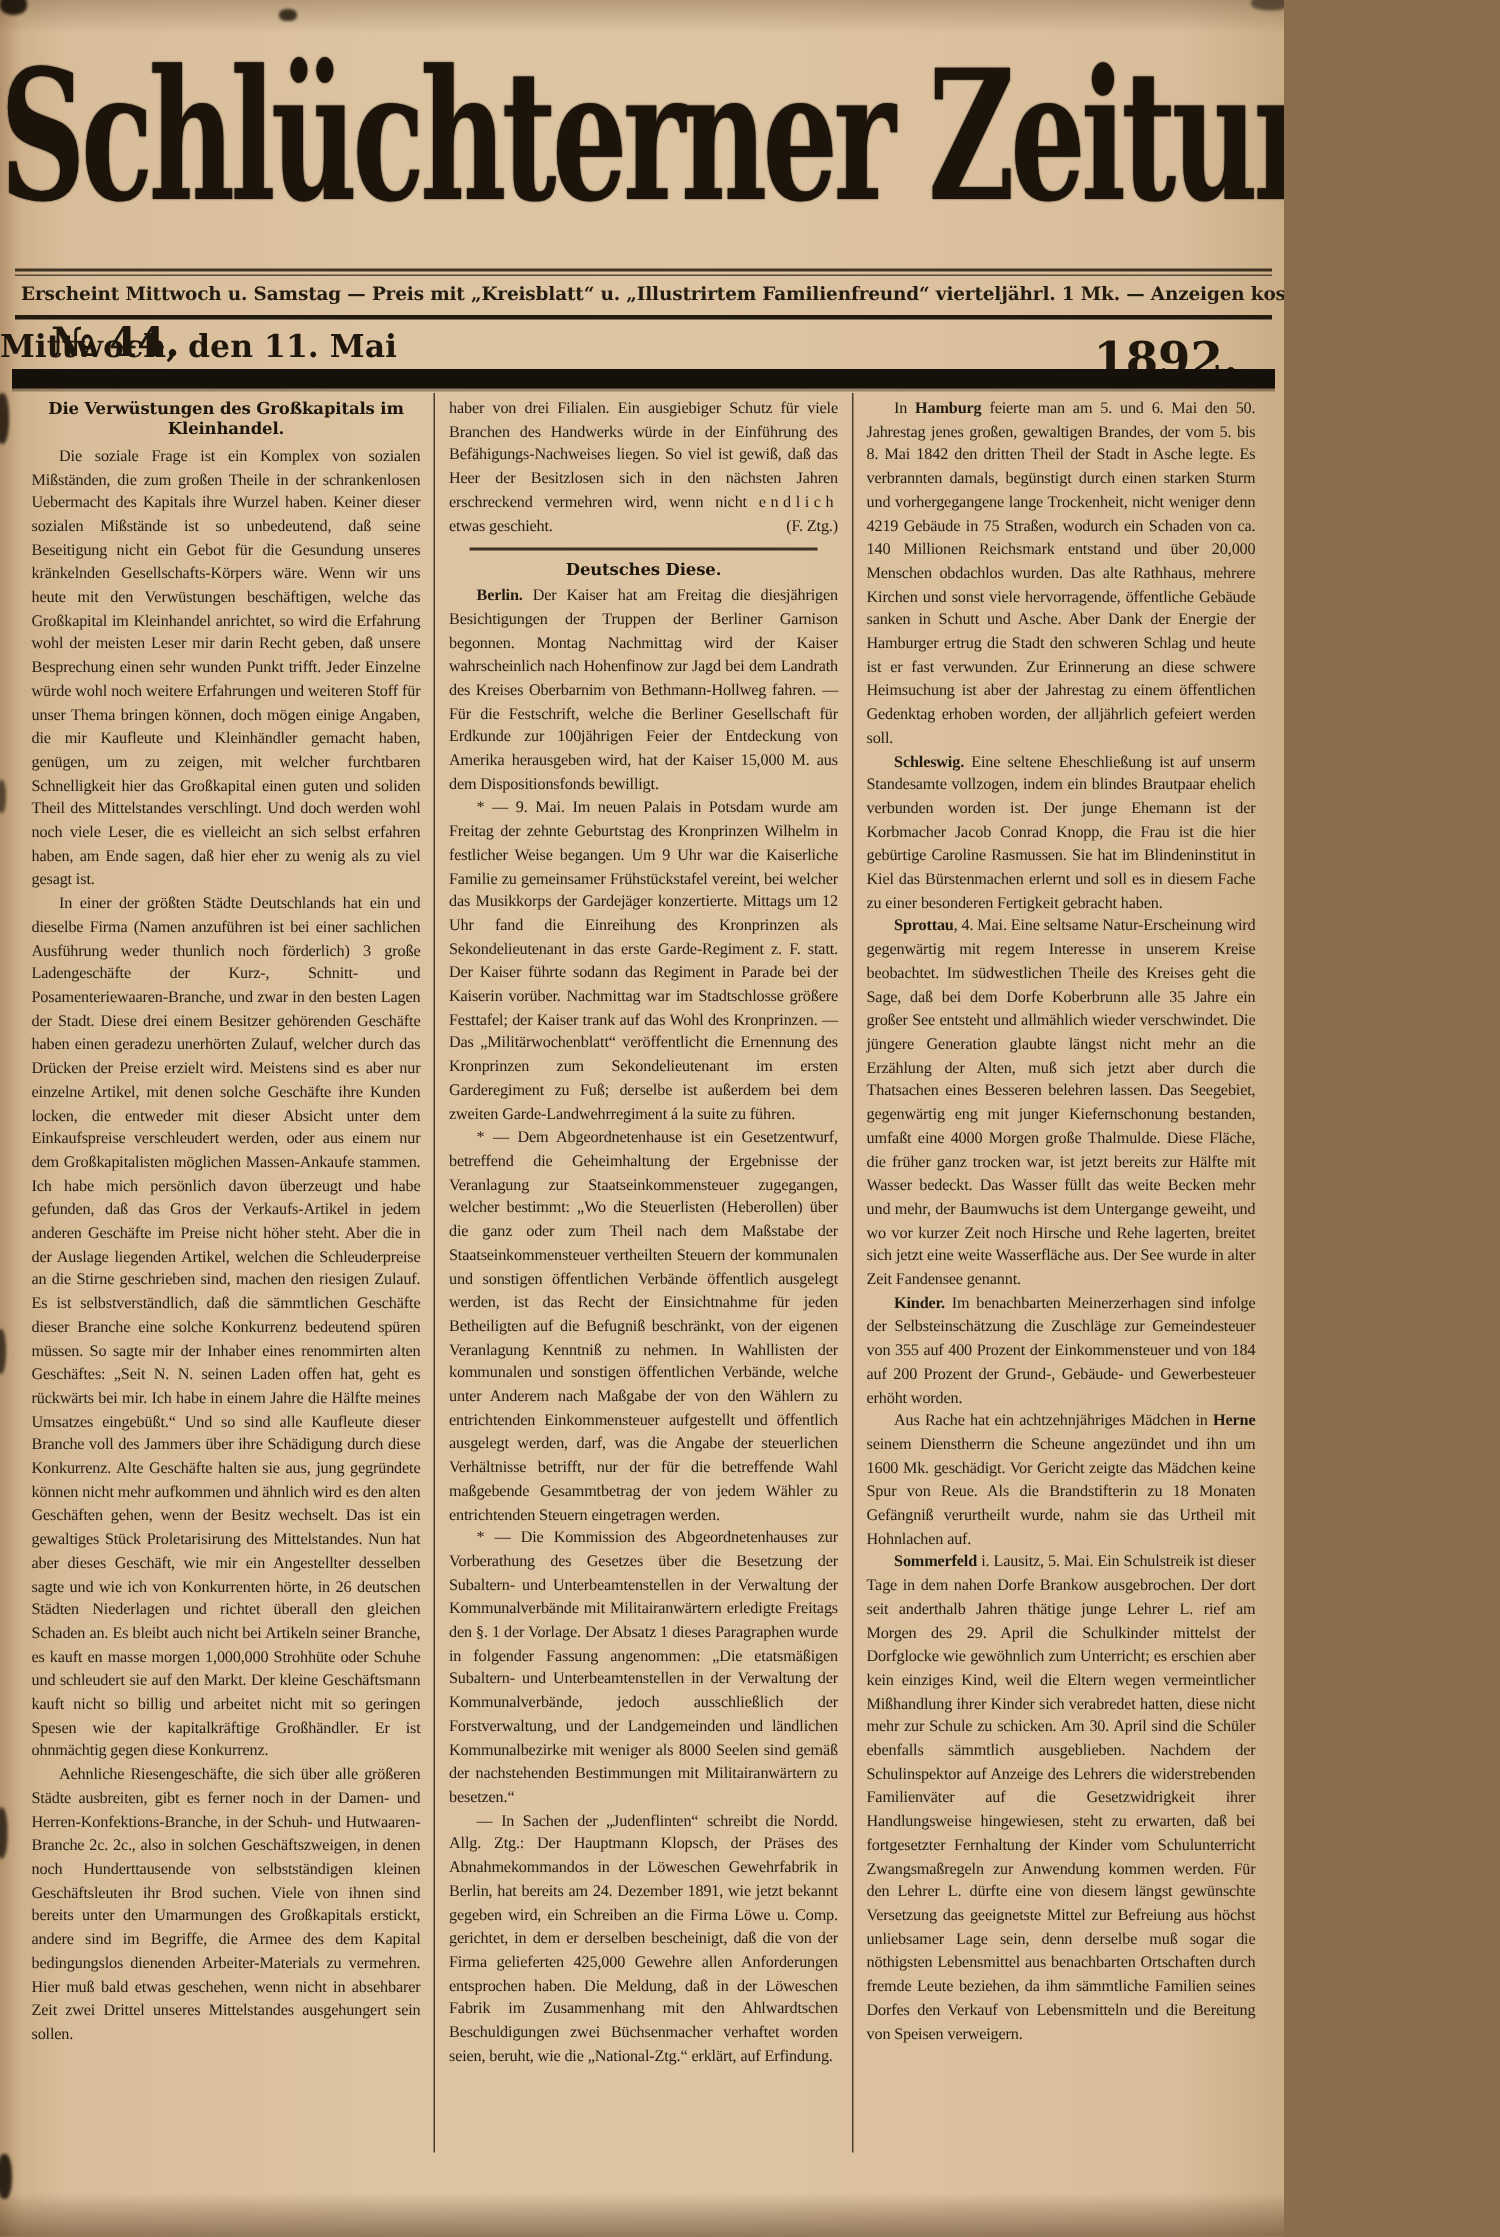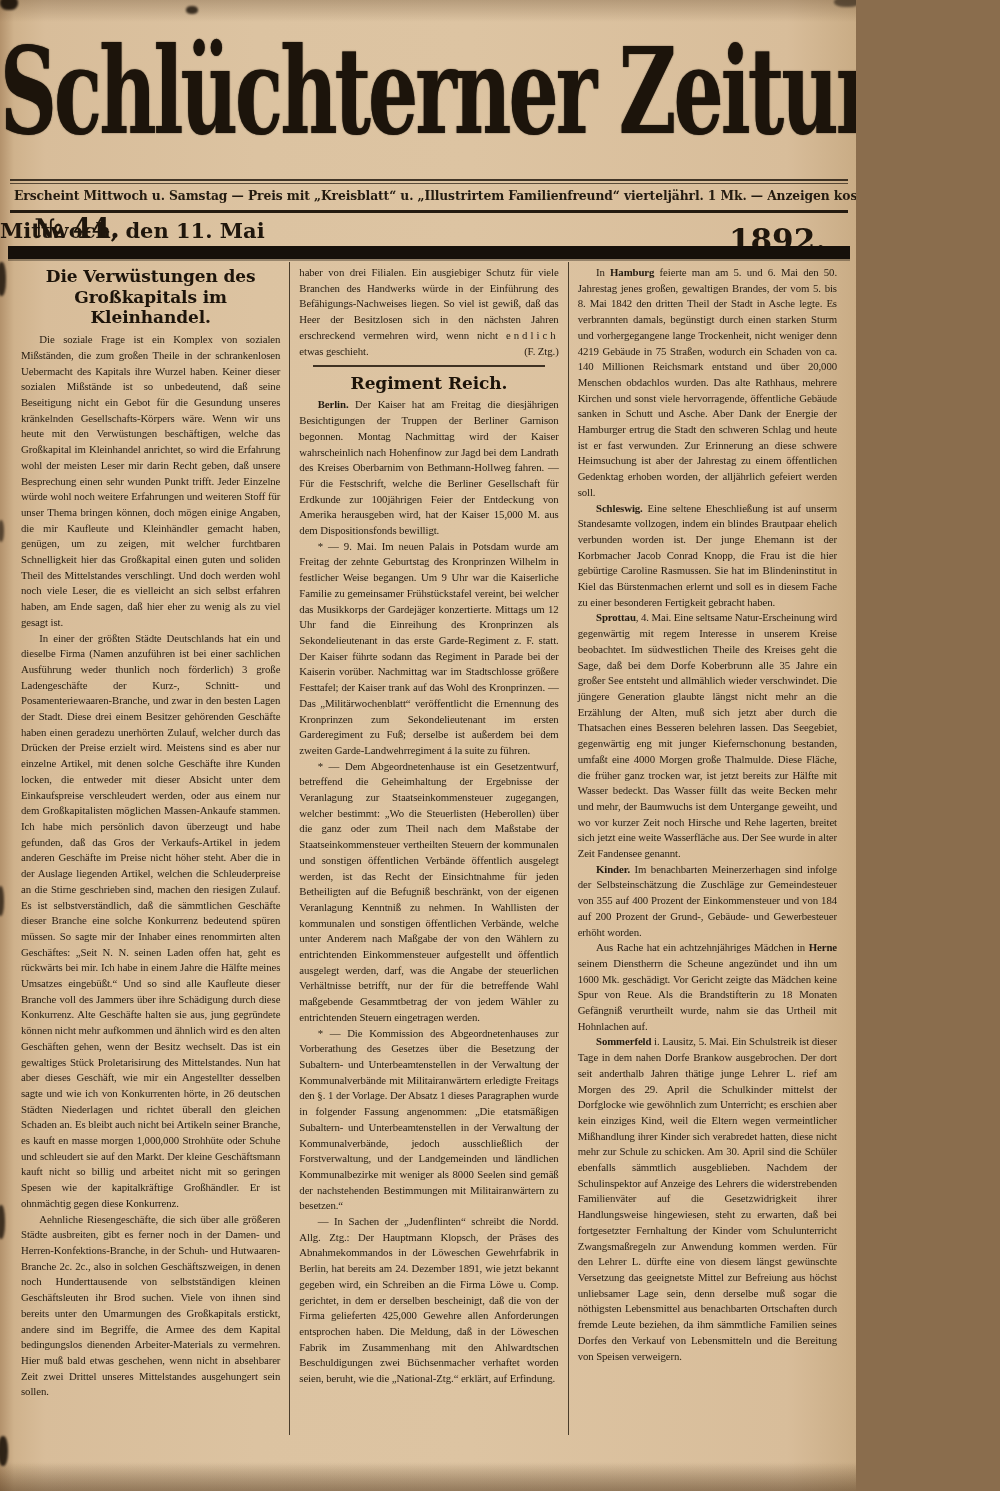--- a/index.html
+++ b/index.html
@@ -38,21 +38,21 @@
   }
   .col{
     flex:1 1 0;min-width:0;padding:3px 9px 0 9px;overflow:hidden;
     font-size:10.8px;line-height:15.7px;text-align:justify;
     letter-spacing:-.1px;overflow-wrap:break-word;hyphens:auto;
     color:#241b10;
   }
   .col + .col{border-left:1.5px solid rgba(38,27,14,.8);}
   .article-heading{
     margin:1px 0 4px 0;text-align:center;
-    font-size:17px;line-height:1.22;font-weight:bold;color:#1d140a;
+    font-size:11px;line-height:1.22;font-weight:bold;color:#1d140a;
   }
   .col-rule{height:1.5px;background:rgba(35,25,13,.85);margin:6px 14px 6px 14px;}
   .para{margin:0;text-indent:1.7em;font-family:Liberation Serif, serif;}
   .para.no-indent{text-indent:0;}
   .seg-bold{font-weight:bold;}
   .seg-spaced{letter-spacing:3px;}
   .seg-right{float:right;padding-left:6px;}
   
   .mark{position:absolute;background:#170f07;border-radius:45%;filter:blur(1.2px);}
   .m1{left:-3px;top:262px;width:9px;height:34px;opacity:.8;}
@@ -89,21 +89,21 @@
   <div class="body-cols">
     <div class="col">
         <h2 class="article-heading">Die Verwüstungen des Großkapitals im Kleinhandel.</h2>
         <p class="para"><span class="seg-normal">Die soziale Frage ist ein Komplex von sozialen Mißständen, die zum großen Theile in der schrankenlosen Uebermacht des Kapitals ihre Wurzel haben. Keiner dieser sozialen Mißstände ist so unbedeutend, daß seine Beseitigung nicht ein Gebot für die Gesundung unseres kränkelnden Gesellschafts-Körpers wäre. Wenn wir uns heute mit den Verwüstungen beschäftigen, welche das Großkapital im Kleinhandel anrichtet, so wird die Erfahrung wohl der meisten Leser mir darin Recht geben, daß unsere Besprechung einen sehr wunden Punkt trifft. Jeder Einzelne würde wohl noch weitere Erfahrungen und weiteren Stoff für unser Thema bringen können, doch mögen einige Angaben, die mir Kaufleute und Kleinhändler gemacht haben, genügen, um zu zeigen, mit welcher furchtbaren Schnelligkeit hier das Großkapital einen guten und soliden Theil des Mittelstandes verschlingt. Und doch werden wohl noch viele Leser, die es vielleicht an sich selbst erfahren haben, am Ende sagen, daß hier eher zu wenig als zu viel gesagt ist.</span></p>
         <p class="para"><span class="seg-normal">In einer der größten Städte Deutschlands hat ein und dieselbe Firma (Namen anzuführen ist bei einer sachlichen Ausführung weder thunlich noch förderlich) 3 große Ladengeschäfte der Kurz-, Schnitt- und Posamenteriewaaren-Branche, und zwar in den besten Lagen der Stadt. Diese drei einem Besitzer gehörenden Geschäfte haben einen geradezu unerhörten Zulauf, welcher durch das Drücken der Preise erzielt wird. Meistens sind es aber nur einzelne Artikel, mit denen solche Geschäfte ihre Kunden locken, die entweder mit dieser Absicht unter dem Einkaufspreise verschleudert werden, oder aus einem nur dem Großkapitalisten möglichen Massen-Ankaufe stammen. Ich habe mich persönlich davon überzeugt und habe gefunden, daß das Gros der Verkaufs-Artikel in jedem anderen Geschäfte im Preise nicht höher steht. Aber die in der Auslage liegenden Artikel, welchen die Schleuderpreise an die Stirne geschrieben sind, machen den riesigen Zulauf. Es ist selbstverständlich, daß die sämmtlichen Geschäfte dieser Branche eine solche Konkurrenz bedeutend spüren müssen. So sagte mir der Inhaber eines renommirten alten Geschäftes: „Seit N. N. seinen Laden offen hat, geht es rückwärts bei mir. Ich habe in einem Jahre die Hälfte meines Umsatzes eingebüßt.“ Und so sind alle Kaufleute dieser Branche voll des Jammers über ihre Schädigung durch diese Konkurrenz. Alte Geschäfte halten sie aus, jung gegründete können nicht mehr aufkommen und ähnlich wird es den alten Geschäften gehen, wenn der Besitz wechselt. Das ist ein gewaltiges Stück Proletarisirung des Mittelstandes. Nun hat aber dieses Geschäft, wie mir ein Angestellter desselben sagte und wie ich von Konkurrenten hörte, in 26 deutschen Städten Niederlagen und richtet überall den gleichen Schaden an. Es bleibt auch nicht bei Artikeln seiner Branche, es kauft en masse morgen 1,000,000 Strohhüte oder Schuhe und schleudert sie auf den Markt. Der kleine Geschäftsmann kauft nicht so billig und arbeitet nicht mit so geringen Spesen wie der kapitalkräftige Großhändler. Er ist ohnmächtig gegen diese Konkurrenz.</span></p>
         <p class="para"><span class="seg-normal">Aehnliche Riesengeschäfte, die sich über alle größeren Städte ausbreiten, gibt es ferner noch in der Damen- und Herren-Konfektions-Branche, in der Schuh- und Hutwaaren-Branche 2c. 2c., also in solchen Geschäftszweigen, in denen noch Hunderttausende von selbstständigen kleinen Geschäftsleuten ihr Brod suchen. Viele von ihnen sind bereits unter den Umarmungen des Großkapitals erstickt, andere sind im Begriffe, die Armee des dem Kapital bedingungslos dienenden Arbeiter-Materials zu vermehren. Hier muß bald etwas geschehen, wenn nicht in absehbarer Zeit zwei Drittel unseres Mittelstandes ausgehungert sein sollen.</span></p>
       </div>
     <div class="col">
         <p class="para no-indent"><span class="seg-normal">haber von drei Filialen. Ein ausgiebiger Schutz für viele Branchen des Handwerks würde in der Einführung des Befähigungs-Nachweises liegen. So viel ist gewiß, daß das Heer der Besitzlosen sich in den nächsten Jahren erschreckend vermehren wird, wenn nicht </span><span class="seg-spaced">endlich</span><span class="seg-normal"> etwas geschieht.</span><span class="seg-right">(F. Ztg.)</span></p>
         <div class="col-rule"></div>
-        <h2 class="article-heading">Regiment Reich.</h2>
+        <h2 class="article-heading">Deutsches Diese.</h2>
         <p class="para"><span class="seg-bold">Berlin.</span><span class="seg-normal"> Der Kaiser hat am Freitag die diesjährigen Besichtigungen der Truppen der Berliner Garnison begonnen. Montag Nachmittag wird der Kaiser wahrscheinlich nach Hohenfinow zur Jagd bei dem Landrath des Kreises Oberbarnim von Bethmann-Hollweg fahren. — Für die Festschrift, welche die Berliner Gesellschaft für Erdkunde zur 100jährigen Feier der Entdeckung von Amerika herausgeben wird, hat der Kaiser 15,000 M. aus dem Dispositionsfonds bewilligt.</span></p>
         <p class="para"><span class="seg-normal">* — 9. Mai. Im neuen Palais in Potsdam wurde am Freitag der zehnte Geburtstag des Kronprinzen Wilhelm in festlicher Weise begangen. Um 9 Uhr war die Kaiserliche Familie zu gemeinsamer Frühstückstafel vereint, bei welcher das Musikkorps der Gardejäger konzertierte. Mittags um 12 Uhr fand die Einreihung des Kronprinzen als Sekondelieutenant in das erste Garde-Regiment z. F. statt. Der Kaiser führte sodann das Regiment in Parade bei der Kaiserin vorüber. Nachmittag war im Stadtschlosse größere Festtafel; der Kaiser trank auf das Wohl des Kronprinzen. — Das „Militärwochenblatt“ veröffentlicht die Ernennung des Kronprinzen zum Sekondelieutenant im ersten Garderegiment zu Fuß; derselbe ist außerdem bei dem zweiten Garde-Landwehrregiment á la suite zu führen.</span></p>
         <p class="para"><span class="seg-normal">* — Dem Abgeordnetenhause ist ein Gesetzentwurf, betreffend die Geheimhaltung der Ergebnisse der Veranlagung zur Staatseinkommensteuer zugegangen, welcher bestimmt: „Wo die Steuerlisten (Heberollen) über die ganz oder zum Theil nach dem Maßstabe der Staatseinkommensteuer vertheilten Steuern der kommunalen und sonstigen öffentlichen Verbände öffentlich ausgelegt werden, ist das Recht der Einsichtnahme für jeden Betheiligten auf die Befugniß beschränkt, von der eigenen Veranlagung Kenntniß zu nehmen. In Wahllisten der kommunalen und sonstigen öffentlichen Verbände, welche unter Anderem nach Maßgabe der von den Wählern zu entrichtenden Einkommensteuer aufgestellt und öffentlich ausgelegt werden, darf, was die Angabe der steuerlichen Verhältnisse betrifft, nur der für die betreffende Wahl maßgebende Gesammtbetrag der von jedem Wähler zu entrichtenden Steuern eingetragen werden.</span></p>
         <p class="para"><span class="seg-normal">* — Die Kommission des Abgeordnetenhauses zur Vorberathung des Gesetzes über die Besetzung der Subaltern- und Unterbeamtenstellen in der Verwaltung der Kommunalverbände mit Militairanwärtern erledigte Freitags den §. 1 der Vorlage. Der Absatz 1 dieses Paragraphen wurde in folgender Fassung angenommen: „Die etatsmäßigen Subaltern- und Unterbeamtenstellen in der Verwaltung der Kommunalverbände, jedoch ausschließlich der Forstverwaltung, und der Landgemeinden und ländlichen Kommunalbezirke mit weniger als 8000 Seelen sind gemäß der nachstehenden Bestimmungen mit Militairanwärtern zu besetzen.“</span></p>
         <p class="para"><span class="seg-normal">— In Sachen der „Judenflinten“ schreibt die Nordd. Allg. Ztg.: Der Hauptmann Klopsch, der Präses des Abnahmekommandos in der Löweschen Gewehrfabrik in Berlin, hat bereits am 24. Dezember 1891, wie jetzt bekannt gegeben wird, ein Schreiben an die Firma Löwe u. Comp. gerichtet, in dem er derselben bescheinigt, daß die von der Firma gelieferten 425,000 Gewehre allen Anforderungen entsprochen haben. Die Meldung, daß in der Löweschen Fabrik im Zusammenhang mit den Ahlwardtschen Beschuldigungen zwei Büchsenmacher verhaftet worden seien, beruht, wie die „National-Ztg.“ erklärt, auf Erfindung.</span></p>
       </div>
     <div class="col">
         <p class="para"><span class="seg-normal">In </span><span class="seg-bold">Hamburg</span><span class="seg-normal"> feierte man am 5. und 6. Mai den 50. Jahrestag jenes großen, gewaltigen Brandes, der vom 5. bis 8. Mai 1842 den dritten Theil der Stadt in Asche legte. Es verbrannten damals, begünstigt durch einen starken Sturm und vorhergegangene lange Trockenheit, nicht weniger denn 4219 Gebäude in 75 Straßen, wodurch ein Schaden von ca. 140 Millionen Reichsmark entstand und über 20,000 Menschen obdachlos wurden. Das alte Rathhaus, mehrere Kirchen und sonst viele hervorragende, öffentliche Gebäude sanken in Schutt und Asche. Aber Dank der Energie der Hamburger ertrug die Stadt den schweren Schlag und heute ist er fast verwunden. Zur Erinnerung an diese schwere Heimsuchung ist aber der Jahrestag zu einem öffentlichen Gedenktag erhoben worden, der alljährlich gefeiert werden soll.</span></p>
         <p class="para"><span class="seg-bold">Schleswig.</span><span class="seg-normal"> Eine seltene Eheschließung ist auf unserm Standesamte vollzogen, indem ein blindes Brautpaar ehelich verbunden worden ist. Der junge Ehemann ist der Korbmacher Jacob Conrad Knopp, die Frau ist die hier gebürtige Caroline Rasmussen. Sie hat im Blindeninstitut in Kiel das Bürstenmachen erlernt und soll es in diesem Fache zu einer besonderen Fertigkeit gebracht haben.</span></p>
         <p class="para"><span class="seg-bold">Sprottau</span><span class="seg-normal">, 4. Mai. Eine seltsame Natur-Erscheinung wird gegenwärtig mit regem Interesse in unserem Kreise beobachtet. Im südwestlichen Theile des Kreises geht die Sage, daß bei dem Dorfe Koberbrunn alle 35 Jahre ein großer See entsteht und allmählich wieder verschwindet. Die jüngere Generation glaubte längst nicht mehr an die Erzählung der Alten, muß sich jetzt aber durch die Thatsachen eines Besseren belehren lassen. Das Seegebiet, gegenwärtig eng mit junger Kiefernschonung bestanden, umfaßt eine 4000 Morgen große Thalmulde. Diese Fläche, die früher ganz trocken war, ist jetzt bereits zur Hälfte mit Wasser bedeckt. Das Wasser füllt das weite Becken mehr und mehr, der Baumwuchs ist dem Untergange geweiht, und wo vor kurzer Zeit noch Hirsche und Rehe lagerten, breitet sich jetzt eine weite Wasserfläche aus. Der See wurde in alter Zeit Fandensee genannt.</span></p>

